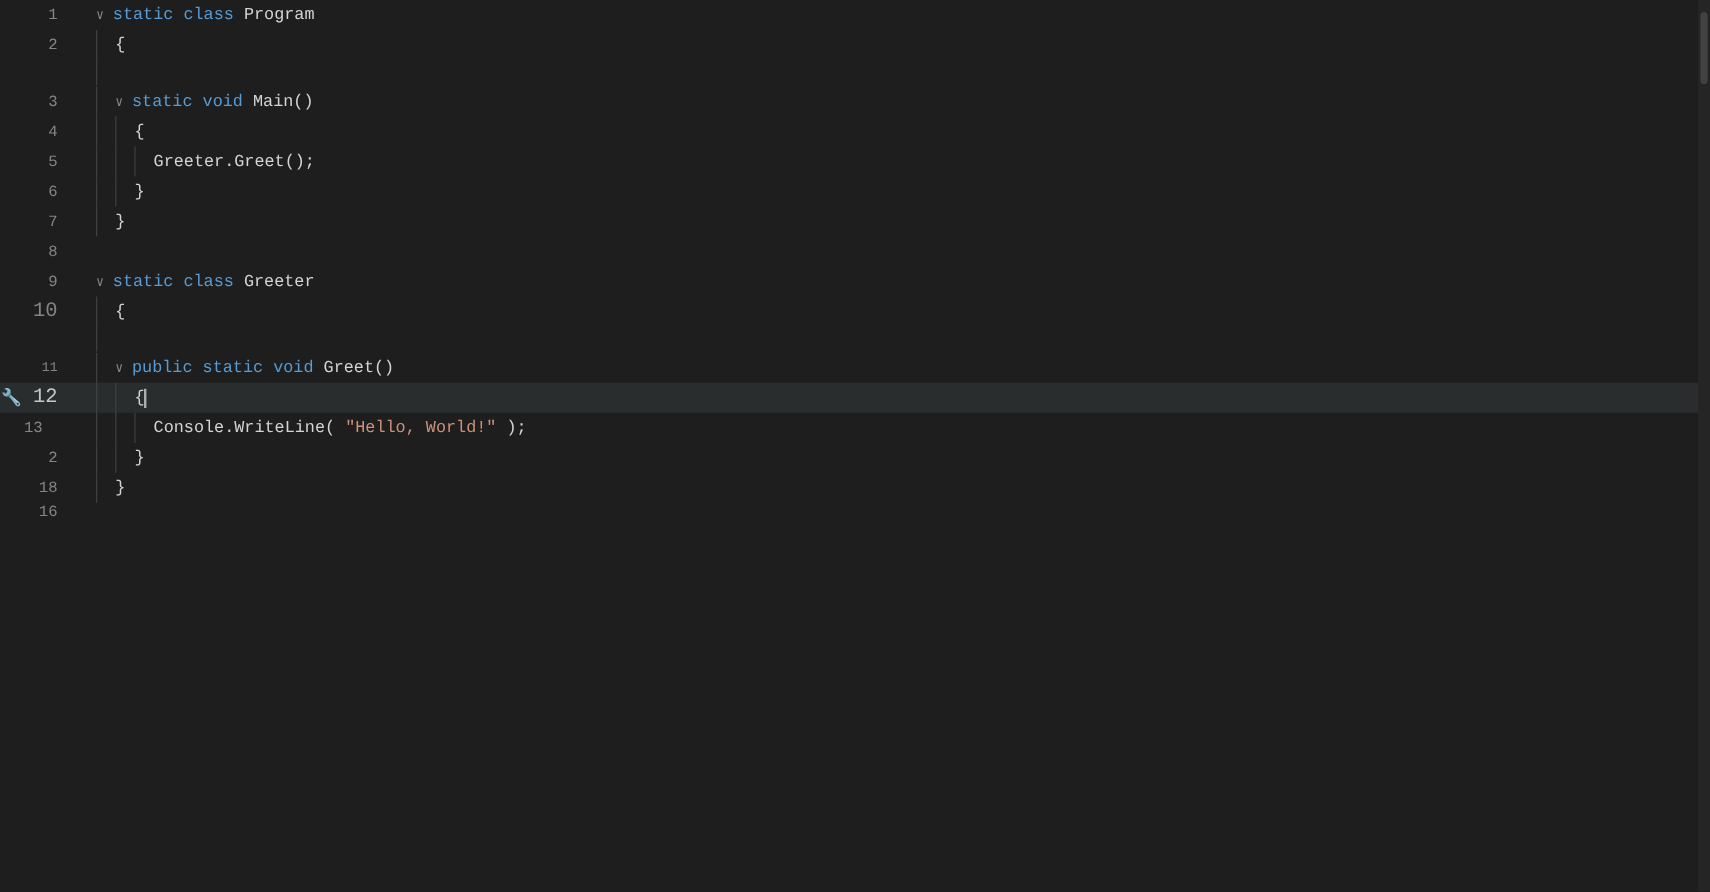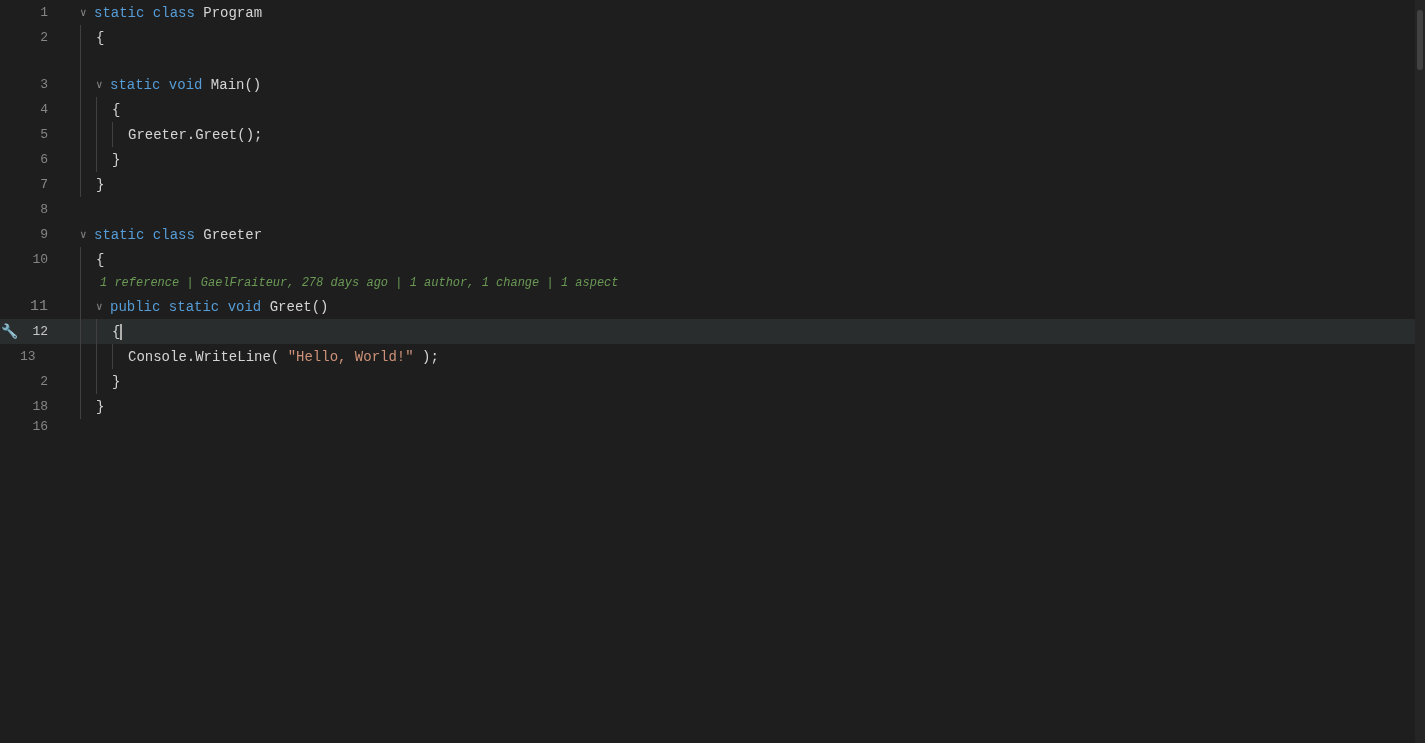--- a/index.html
+++ b/index.html
@@ -162,39 +162,38 @@
       <div class="line" style="display: flex; align-items: center; height: 25px;">
         <div style="display: flex; align-items: center; width: 80px; flex-shrink: 0;">
           <div style="width: 20px; text-align: center;"></div>
           <span style="width: 40px; text-align: right; padding-right: 12px; color: rgb(133, 133, 133); font-size: 13px; user-select: none;">9</span>
         </div>
         <div style="display: flex; align-items: center; flex: 1 1 0%; white-space: pre;"><span class="fold-icon">∨</span><span class="keyword">static</span><span class="plain"> </span><span class="keyword">class</span><span class="plain"> </span><span class="className">Greeter</span></div>
       </div>
       <div class="line" style="display: flex; align-items: center; height: 25px;">
         <div style="display: flex; align-items: center; width: 80px; flex-shrink: 0;">
           <div style="width: 20px; text-align: center;"></div>
-          <span style="width: 40px; text-align: right; padding-right: 12px; color: rgb(133, 133, 133); font-size: 13px; user-select: none;">10</span>
+          <span style="width: 40px; text-align: right; padding-right: 12px; color: rgb(133, 133, 133); font-size: 17px; user-select: none;">10</span>
         </div>
         <div style="display: flex; align-items: center; flex: 1 1 0%; white-space: pre;"><span style="display: inline-block; border-left: 1px solid rgb(64, 64, 64); height: 25px; width: 16px; flex-shrink: 0;"></span><span class="plain">{</span></div>
       </div>
       <div style="display: flex; align-items: center; height: 22px; padding-left: 80px;">
         <span><span class="indent-guide"></span></span>
-        <span class="meta-info" style="font-size: 12px; margin-left: 4px;">1 reference | GaelFraiteur, 278 days ago | 1 author, 1 change | 1 aspect</span>
-      </div>
-      <div class="line" style="display: flex; align-items: center; height: 25px;">
-        <div style="display: flex; align-items: center; width: 80px; flex-shrink: 0;">
-          <div style="width: 20px; text-align: center;"></div>
-          <span style="width: 40px; text-align: right; padding-right: 12px; color: rgb(133, 133, 133); font-size: 15px; user-select: none;">11</span>
+      </div>
+      <div class="line" style="display: flex; align-items: center; height: 25px;">
+        <div style="display: flex; align-items: center; width: 80px; flex-shrink: 0;">
+          <div style="width: 20px; text-align: center;"></div>
+          <span style="width: 40px; text-align: right; padding-right: 12px; color: rgb(133, 133, 133); font-size: 11px; user-select: none;">11</span>
         </div>
         <div style="display: flex; align-items: center; flex: 1 1 0%; white-space: pre;"><span style="display: inline-block; border-left: 1px solid rgb(64, 64, 64); height: 25px; width: 16px; flex-shrink: 0;"></span><span class="fold-icon">∨</span><span class="keyword">public</span><span class="plain"> </span><span class="keyword">static</span><span class="plain"> </span><span class="keyword">void</span><span class="plain"> </span><span class="methodName">Greet</span><span class="plain">()</span></div>
       </div>
       <div class="line line-highlight" style="display: flex; align-items: center; height: 25px; background-color: rgb(42, 45, 46); width: 100%;">
         <div style="display: flex; align-items: center; width: 80px; flex-shrink: 0;">
           <div style="width: 20px; text-align: center;"><span style="color: rgb(232, 196, 59); font-size: 14px;">🔧</span></div>
-          <span style="width: 40px; text-align: right; padding-right: 12px; color: rgb(198, 198, 198); font-size: 13px; user-select: none;">12</span>
+          <span style="width: 40px; text-align: right; padding-right: 12px; color: rgb(198, 198, 198); font-size: 17px; user-select: none;">12</span>
         </div>
         <div style="display: flex; align-items: center; flex: 1 1 0%; white-space: pre;"><span style="display: inline-block; border-left: 1px solid rgb(64, 64, 64); height: 25px; width: 16px; flex-shrink: 0;"></span><span style="display: inline-block; border-left: 1px solid rgb(64, 64, 64); height: 25px; width: 16px; flex-shrink: 0;"></span><span class="plain">{</span><span class="cursor"></span></div>
       </div>
       <div class="line" style="display: flex; align-items: center; height: 25px;">
         <div style="display: flex; align-items: center; width: 80px; flex-shrink: 0;">
           <div style="width: 20px; text-align: center;"></div>
           <span style="width: 40px; text-align: left; padding-right: 12px; color: rgb(133, 133, 133); font-size: 13px; user-select: none;">13</span>
         </div>
         <div style="display: flex; align-items: center; flex: 1 1 0%; white-space: pre;"><span style="display: inline-block; border-left: 1px solid rgb(64, 64, 64); height: 25px; width: 16px; flex-shrink: 0;"></span><span style="display: inline-block; border-left: 1px solid rgb(64, 64, 64); height: 25px; width: 16px; flex-shrink: 0;"></span><span style="display: inline-block; border-left: 1px solid rgb(64, 64, 64); height: 25px; width: 16px; flex-shrink: 0;"></span><span class="className">Console</span><span class="plain">.</span><span class="methodName">WriteLine</span><span class="plain">( </span><span class="string">"Hello, World!"</span><span class="plain"> );</span></div>
       </div>

